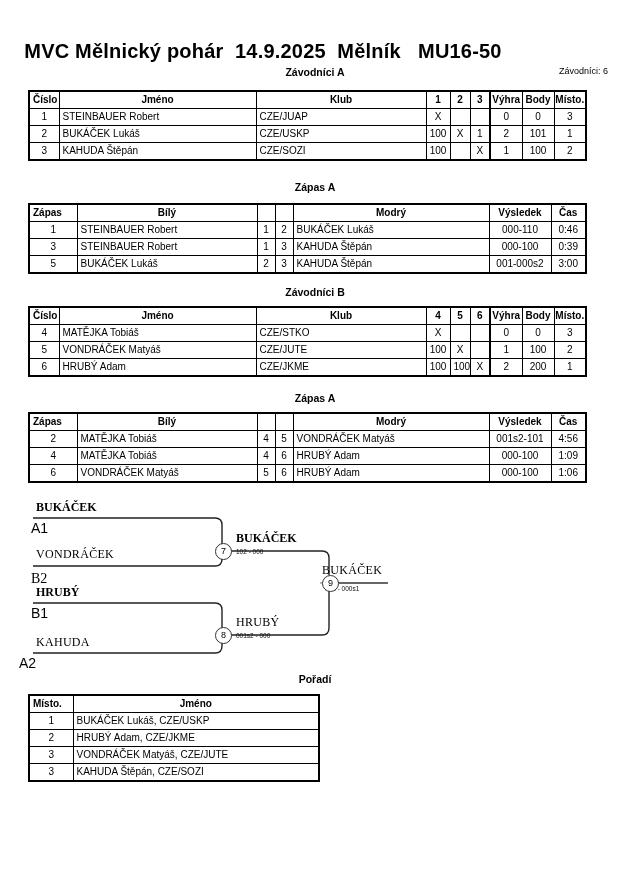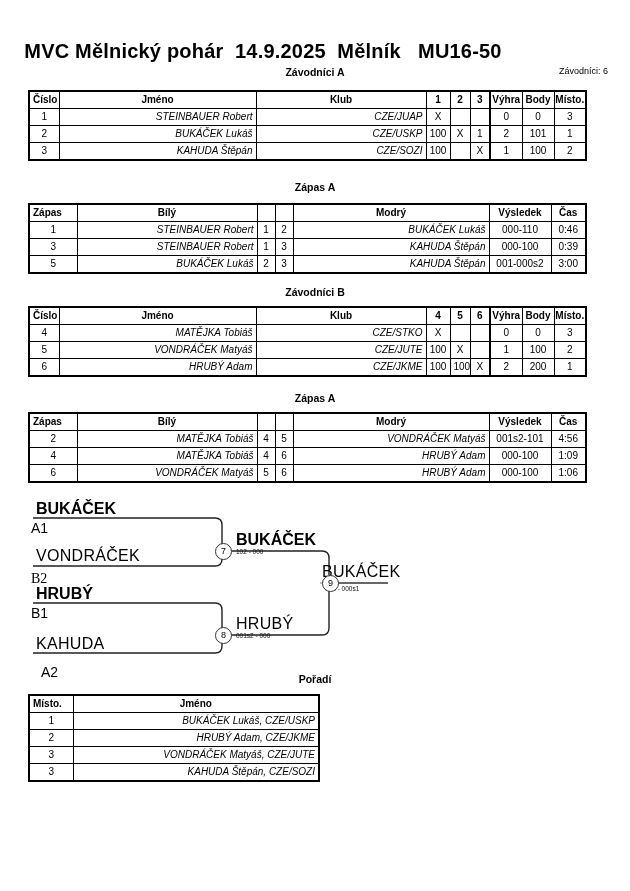--- a/index.html
+++ b/index.html
@@ -71,21 +71,21 @@
     border-bottom: 1px solid #000;
     font-weight: bold;
     text-align: center;
   }
   .tbl thead th.hdr-left { text-align: left; }
   .tbl tr td:first-child, .tbl tr th:first-child { border-left: none; }
   .tbl tr td:last-child,  .tbl tr th:last-child  { border-right: none; }
   .tbl tbody tr:last-child td { border-bottom: none; }
 
   .c   { text-align: center; }
-  .l   { text-align: right; font-style: italic; }
+  .l   { text-align: left; }
   .b   { font-weight: bold; }
 
   
   .tight-hdr {
     position: relative;
   }
   .tight-hdr span {
     position: absolute;
     left: 50%;
     top: 0;
@@ -99,23 +99,24 @@
   
   .bracket {
     position: absolute;
     left: 0;
     top: 495px;
     width: 630px;
     height: 175px;
   }
   .bk-name {
     position: absolute;
-    font-size: 16px;
+    font-size: 12px;
     font-weight: bold;
     white-space: nowrap;
+    font-family: Liberation Serif, serif;
   }
   .bk-name.light { font-weight: normal; letter-spacing: 0.3px; }
   .bk-seed {
     position: absolute;
     font-size: 14px;
     white-space: nowrap;
   }
   .bk-score {
     position: absolute;
     font-size: 6.5px;
@@ -411,21 +412,21 @@
     <div class="bk-name" style="left:36px; top:5px;">BUKÁČEK</div>
     <div class="bk-seed" style="left:31px; top:25px;">A1</div>
 
     <div class="bk-name light" style="left:36px; top:52px;">VONDRÁČEK</div>
     <div class="bk-seed" style="left:31px; top:76px;font-family:Liberation Serif, serif;">B2</div>
 
     <div class="bk-name" style="left:36px; top:90px;">HRUBÝ</div>
     <div class="bk-seed" style="left:31px; top:110px;">B1</div>
 
     <div class="bk-name light" style="left:36px; top:140px;">KAHUDA</div>
-    <div class="bk-seed" style="left:41px; top:160px;margin-top:9px;">A2</div>
+    <div class="bk-seed" style="left:19px; top:160px;">A2</div>
 
     <div class="bk-circle" style="left:215px; top:48px;">7</div>
     <div class="bk-name" style="left:236px; top:36px;">BUKÁČEK</div>
     <div class="bk-score" style="left:236px; top:53px;">102 - 000</div>
 
     <div class="bk-circle" style="left:215px; top:132px;">8</div>
     <div class="bk-name light" style="left:236px; top:120px;">HRUBÝ</div>
     <div class="bk-score" style="left:236px; top:137px;">001s2 - 000</div>
 
     <div class="bk-circle" style="left:322px; top:80px;">9</div>

